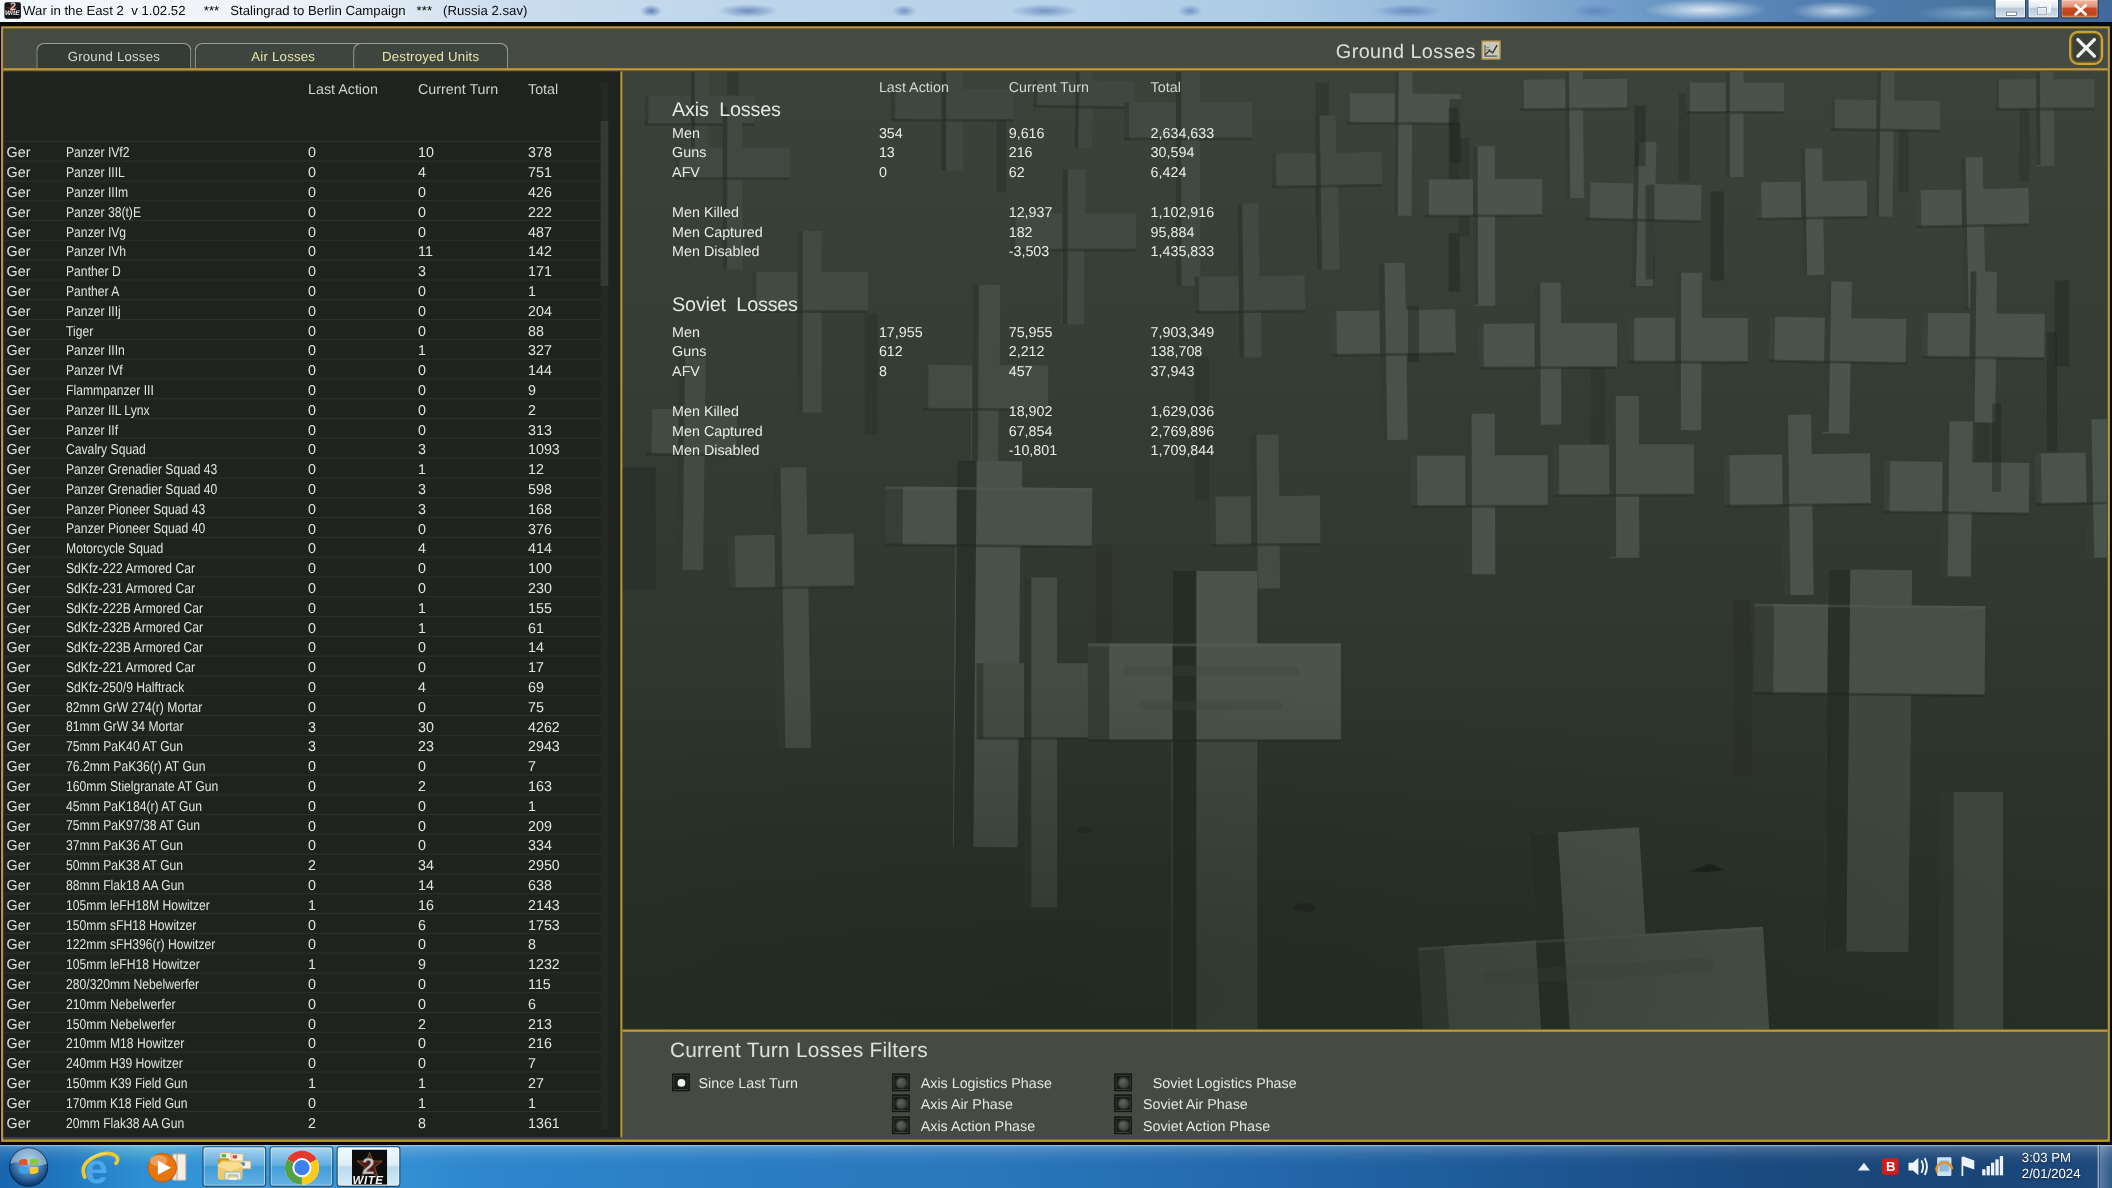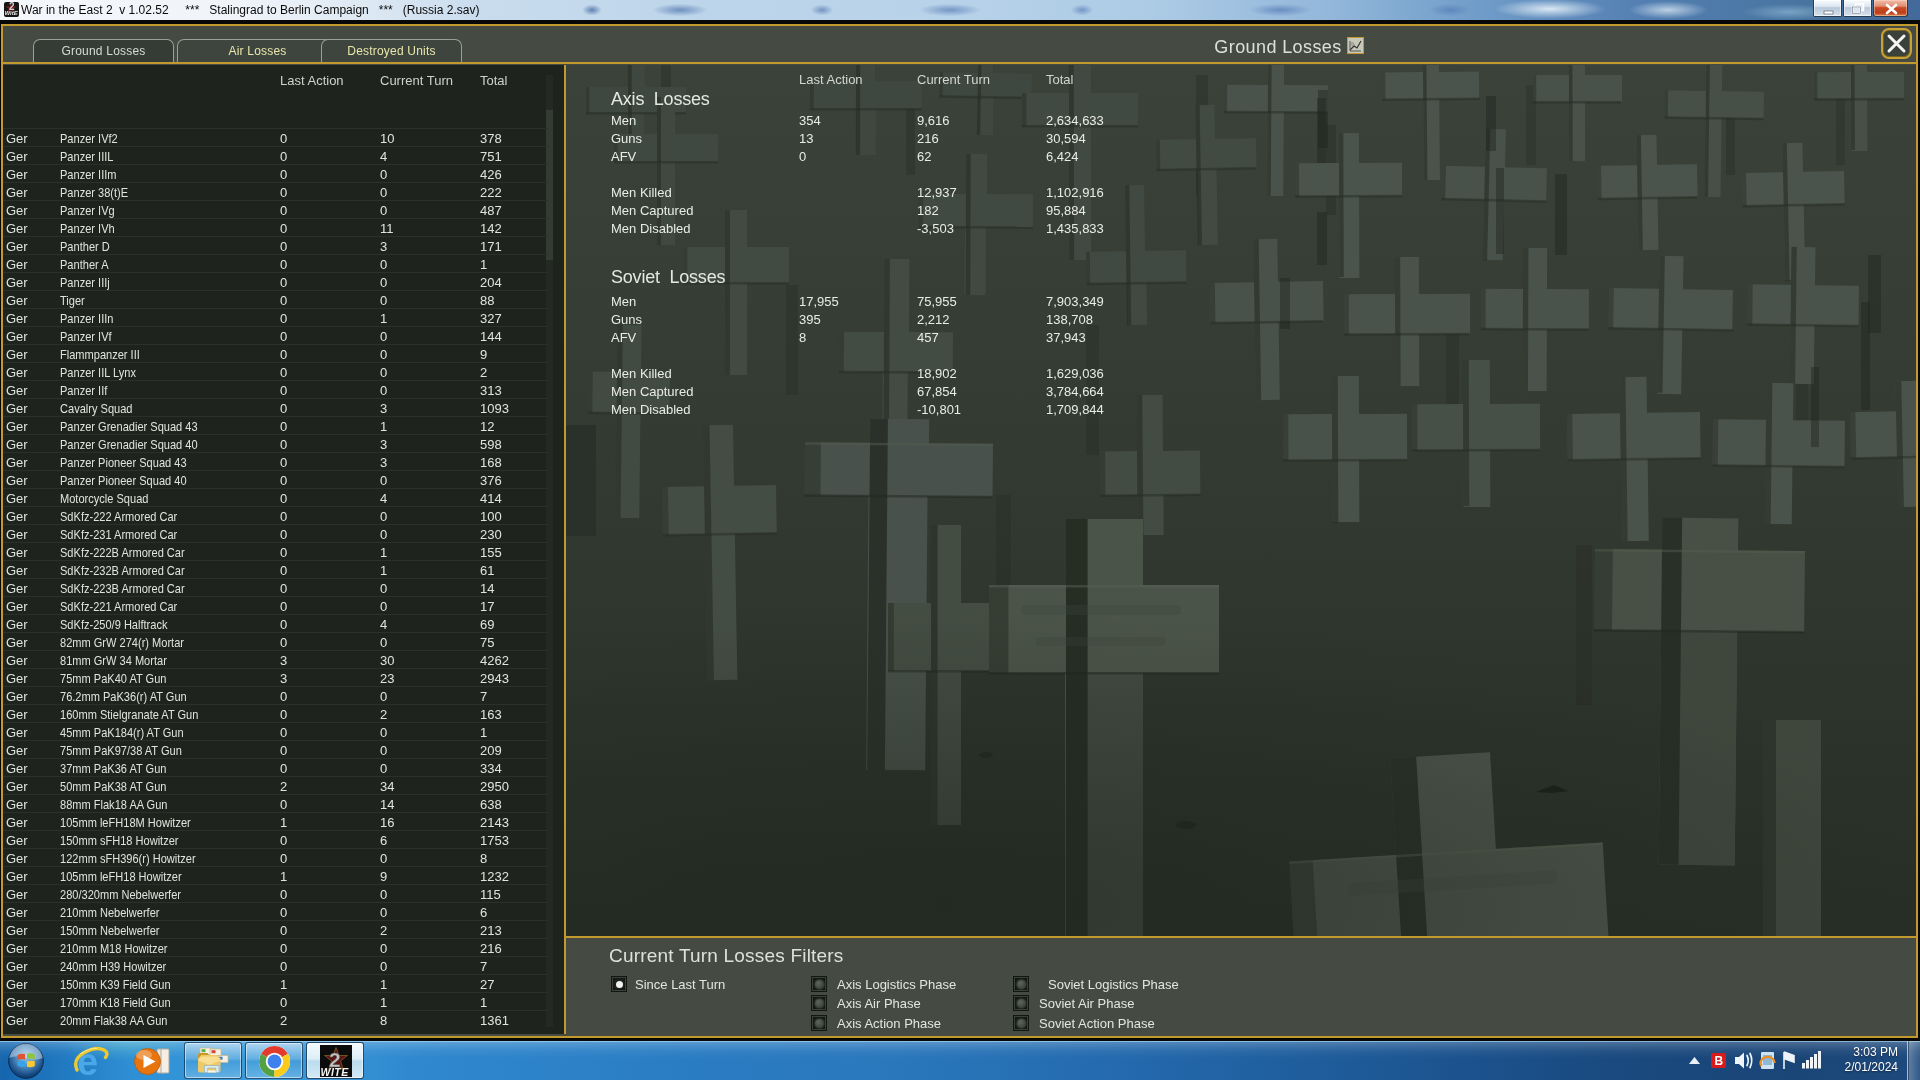--- a/index.html
+++ b/index.html
@@ -100,21 +100,21 @@
  background:radial-gradient(ellipse 90px 26px at 130px 1px, rgba(90,200,190,.35), rgba(90,200,190,0) 75%),linear-gradient(to right,#1565ae 0px,#2e8fd4 130px,#3a9bdc 260px,#2f87cd 430px,
    #2a7cc2 700px,#2a77bc 900px,#2368ab 1150px,#1d5794 1400px,#1a4a80 1600px,#1a4577 1800px,#1d4a7e 1920px);
  box-shadow:inset 0 1px 0 rgba(170,225,255,.6), inset 0 14px 16px -12px rgba(255,255,255,.4)}
 .tbtn{position:absolute;top:1px;width:58px;height:37px;border-radius:3px;
  border:1px solid rgba(14,52,88,.8);
  background:linear-gradient(rgba(255,255,255,.5),rgba(255,255,255,.22) 45%,rgba(110,175,215,.22) 52%,rgba(170,215,242,.4));
  box-shadow:inset 0 0 0 1px rgba(255,255,255,.5)}
 #tb-wite{background:linear-gradient(#f4fafd,#ddeef7 45%,#badcee 52%,#d4eaf6);
  border-color:rgba(14,52,88,.9)}
 #clock{position:absolute;left:1838px;top:4px;width:60px;height:30px;color:#fff;font-size:12px;
- text-align:right;line-height:15px;text-shadow:0 1px 2px rgba(0,0,0,.5)}
+ text-align:left;line-height:15px;text-shadow:0 1px 2px rgba(0,0,0,.5)}
 #showdesk{position:absolute;left:1907px;top:0;width:13px;height:39px;
  background:linear-gradient(to right,rgba(255,255,255,.3),rgba(255,255,255,.08));
  border-left:1px solid rgba(225,242,255,.65);box-shadow:inset 1px 0 0 rgba(0,20,40,.45)}
 </style></head><body>
 <div id="root">
 
  <div id="titlebar" class="abs">
    <div id="wite-ico">
         <div class="star"></div>
         <div class="two">2</div>
@@ -820,33 +820,33 @@
           <span class="ov" style="left:480px;top:138px">95,884</span>
      <span class="ov" style="left:45px;top:156px">Men Disabled</span>
           <span class="ov" style="left:351px;top:156px">-3,503</span>
           <span class="ov" style="left:480px;top:156px">1,435,833</span>
      <span class="ov sect" style="left:45px;top:202px">Soviet  Losses</span>
      <span class="ov" style="left:45px;top:229px">Men</span>
           <span class="ov" style="left:233px;top:229px">17,955</span>
           <span class="ov" style="left:351px;top:229px">75,955</span>
           <span class="ov" style="left:480px;top:229px">7,903,349</span>
      <span class="ov" style="left:45px;top:247px">Guns</span>
-          <span class="ov" style="left:233px;top:247px">395</span>
+          <span class="ov" style="left:233px;top:247px">612</span>
           <span class="ov" style="left:351px;top:247px">2,212</span>
           <span class="ov" style="left:480px;top:247px">138,708</span>
      <span class="ov" style="left:45px;top:265px">AFV</span>
           <span class="ov" style="left:233px;top:265px">8</span>
           <span class="ov" style="left:351px;top:265px">457</span>
           <span class="ov" style="left:480px;top:265px">37,943</span>
      <span class="ov" style="left:45px;top:301px">Men Killed</span>
           <span class="ov" style="left:351px;top:301px">18,902</span>
           <span class="ov" style="left:480px;top:301px">1,629,036</span>
      <span class="ov" style="left:45px;top:319px">Men Captured</span>
           <span class="ov" style="left:351px;top:319px">67,854</span>
-          <span class="ov" style="left:480px;top:319px">3,784,664</span>
+          <span class="ov" style="left:480px;top:319px">2,769,896</span>
      <span class="ov" style="left:45px;top:337px">Men Disabled</span>
           <span class="ov" style="left:351px;top:337px">-10,801</span>
           <span class="ov" style="left:480px;top:337px">1,709,844</span>
    </div>
 
    <div id="fpanel">
      <div id="ftitle">Current Turn Losses Filters</div>
      <div class="fbox" style="left:45px;top:38px">
             <div class="fdot"></div>
           </div>

